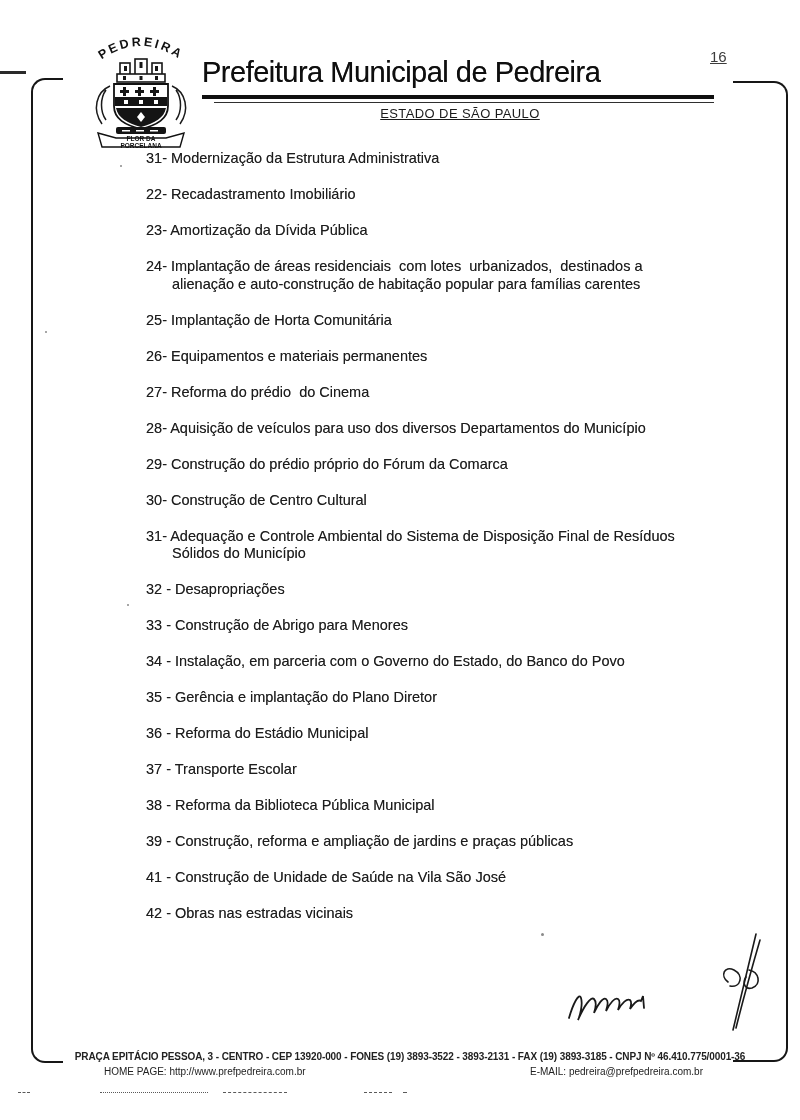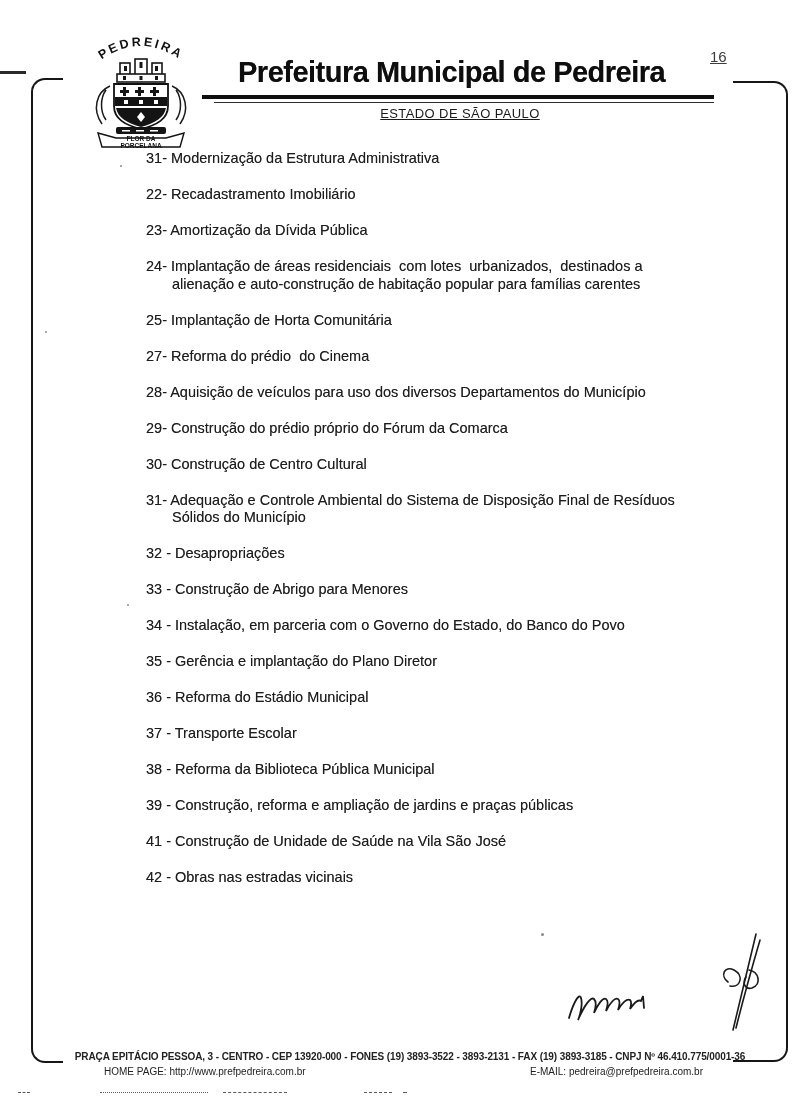--- a/index.html
+++ b/index.html
@@ -18,22 +18,22 @@
   .frame-right{
     position:absolute;left:733px;top:81px;width:53px;height:977px;
     border-right:2px solid #161616;border-top:2px solid #161616;border-bottom:2px solid #161616;
     border-radius:0 14px 14px 0;
   }
   .edge-dash{position:absolute;left:0;top:71px;width:26px;border-top:3px solid #2a2a2a;}
   
   .logo{position:absolute;left:82px;top:28px;}
   .title{
     position:absolute;left:202px;top:56px;width:520px;
-    font-size:29px;font-weight:bold;letter-spacing:-0.5px;white-space:nowrap;
-    color:#0e0e0e;text-shadow:0 0 .5px rgba(0,0,0,.65);margin-left:36px;
+    font-size:29px;font-weight:normal;letter-spacing:-0.5px;white-space:nowrap;
+    color:#0e0e0e;text-shadow:0 0 .5px rgba(0,0,0,.65);
   }
   .title-rule-thick{position:absolute;left:202px;top:95px;width:512px;height:4px;background:#0f0f0f;}
   .title-rule-thin{position:absolute;left:214px;top:102px;width:500px;height:1px;background:#2f2f2f;}
   .subtitle{
     position:absolute;left:205px;top:106px;width:510px;text-align:center;
     font-size:13px;letter-spacing:.4px;color:#1a1a1a;text-decoration:underline;
   }
   .page-number{position:absolute;left:710px;top:48px;font-size:15px;color:#3c3c3c;text-decoration:underline;}
   
   .list{position:absolute;left:146px;top:150px;width:628px;}
@@ -125,20 +125,21 @@
 <div class="title-rule-thin"></div>
 <div class="subtitle">ESTADO DE SÃO PAULO</div>
 
 <div class="list">
   <div class="item">31- Modernização da Estrutura Administrativa</div>
   <div class="item">22- Recadastramento Imobiliário</div>
   <div class="item">23- Amortização da Dívida Pública</div>
   <div class="item">24- Implantação de áreas residenciais  com lotes  urbanizados,  destinados a
 alienação e auto-construção de habitação popular para famílias carentes</div>
   <div class="item">25- Implantação de Horta Comunitária</div>
+  <div class="item">26- Equipamentos e materiais permanentes</div>
   <div class="item">27- Reforma do prédio  do Cinema</div>
   <div class="item">28- Aquisição de veículos para uso dos diversos Departamentos do Município</div>
   <div class="item">29- Construção do prédio próprio do Fórum da Comarca</div>
   <div class="item">30- Construção de Centro Cultural</div>
   <div class="item">31- Adequação e Controle Ambiental do Sistema de Disposição Final de Resíduos
 Sólidos do Município</div>
   <div class="item">32 - Desapropriações</div>
   <div class="item">33 - Construção de Abrigo para Menores</div>
   <div class="item">34 - Instalação, em parceria com o Governo do Estado, do Banco do Povo</div>
   <div class="item">35 - Gerência e implantação do Plano Diretor</div>

